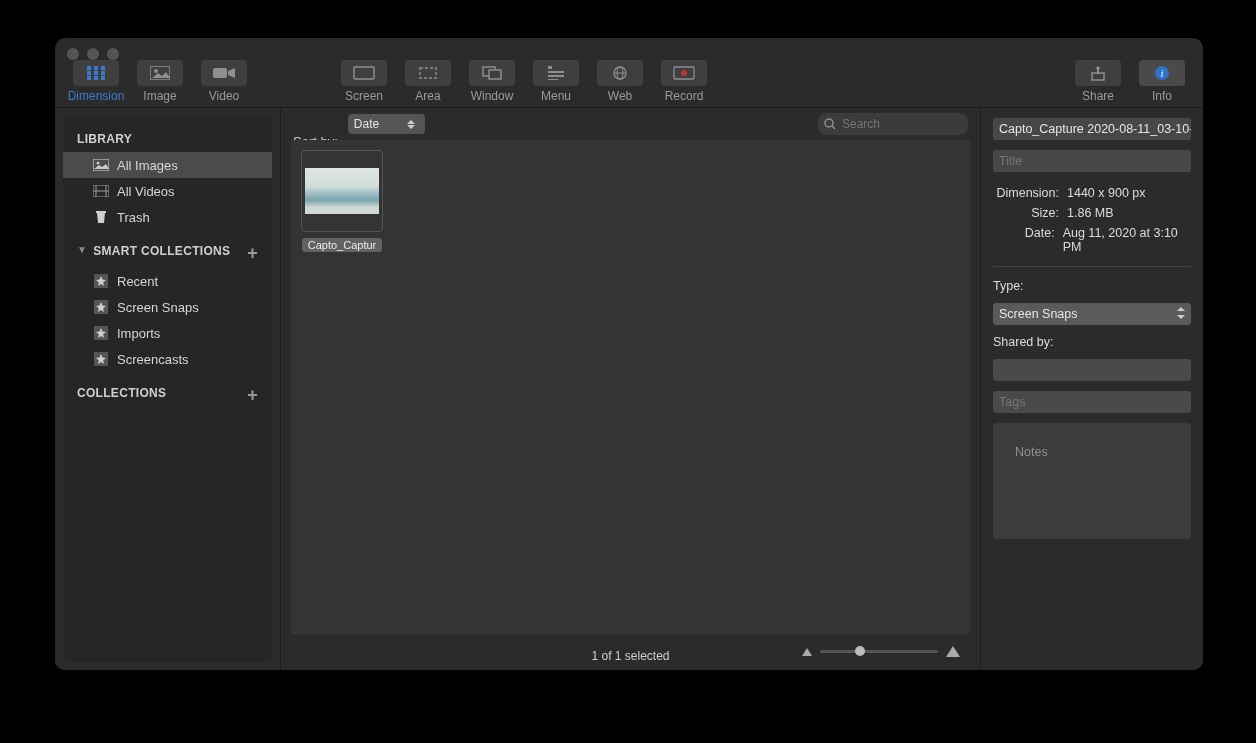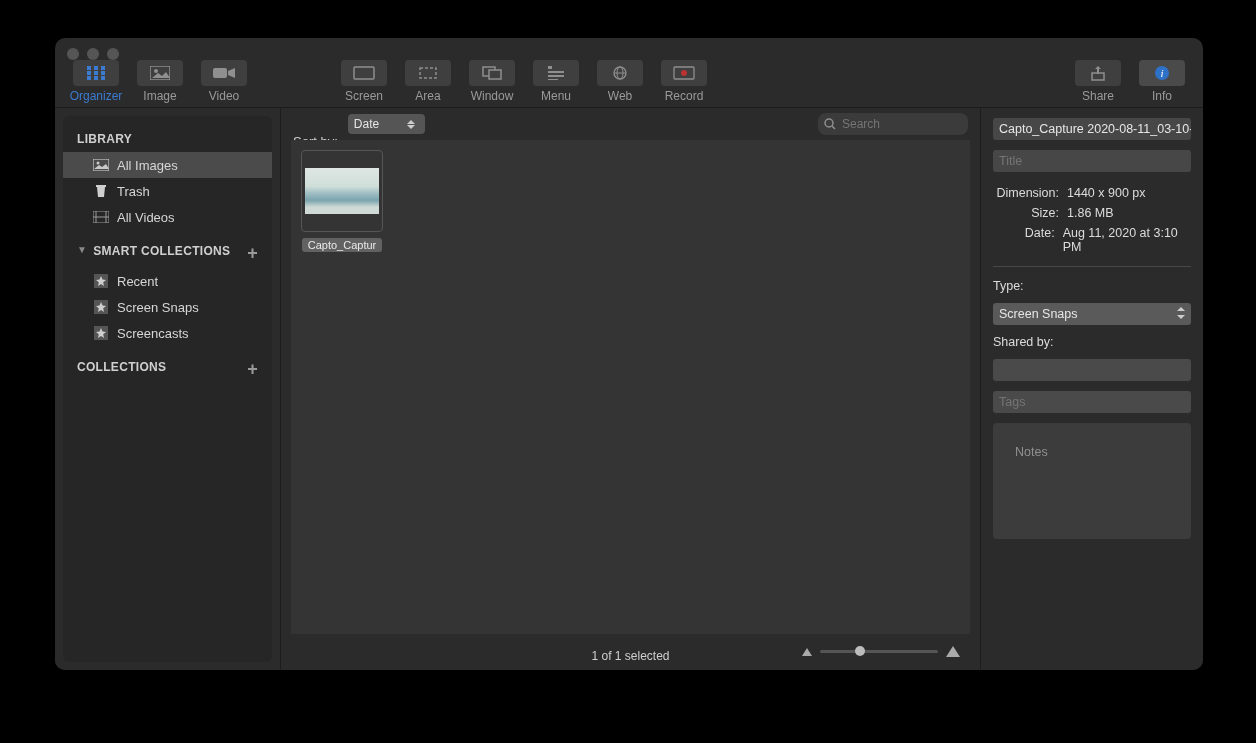--- a/index.html
+++ b/index.html
@@ -271,21 +271,21 @@
                 <rect x="14" width="4" height="4"></rect>
                 <rect y="5" width="4" height="4"></rect>
                 <rect x="7" y="5" width="4" height="4"></rect>
                 <rect x="14" y="5" width="4" height="4"></rect>
                 <rect y="10" width="4" height="4"></rect>
                 <rect x="7" y="10" width="4" height="4"></rect>
                 <rect x="14" y="10" width="4" height="4"></rect>
               </g>
             </svg>
         </div>
-        <span>Organizer</span>
+        <span>Dimension</span>
       </div>
       <div class="tbtn">
         <div class="icn">
           <svg width="20" height="14">
               <rect x="0" y="0" width="20" height="14" fill="none" stroke="#8f8f8f" stroke-width="1.5"></rect>
               <circle cx="6" cy="5" r="2" fill="#8f8f8f"></circle>
               <path d="M2 12 L8 7 L12 10 L16 6 L20 12 Z" fill="#8f8f8f"></path>
             </svg>
         </div>
         <span>Image</span>
@@ -397,38 +397,38 @@
               <svg width="16" height="12">
                 <rect width="16" height="12" fill="none" stroke="#c8c8c8" stroke-width="1.2"></rect>
                 <circle cx="5" cy="4" r="1.5" fill="#c8c8c8"></circle>
                 <path d="M1 10 L6 6 L9 8 L13 5 L16 10 Z" fill="#c8c8c8"></path>
               </svg>
             </span>
           <span>All Images</span>
         </div>
         <div class="sitem">
           <span class="sicn">
-              <svg width="12" height="14">
-                <path d="M2 3 L10 3 L9 13 L3 13 Z" fill="#cfcfcf"></path>
-                <rect x="1" y="1" width="10" height="2" fill="#cfcfcf"></rect>
-              </svg>
-            </span>
-          <span>Trash</span>
-        </div>
-        <div class="sitem">
-          <span class="sicn">
               <svg width="16" height="12">
                 <rect width="16" height="12" fill="none" stroke="#9a9a9a"></rect>
                 <line x1="3" y1="0" x2="3" y2="12" stroke="#9a9a9a"></line>
                 <line x1="13" y1="0" x2="13" y2="12" stroke="#9a9a9a"></line>
                 <line x1="0" y1="6" x2="16" y2="6" stroke="#9a9a9a"></line>
               </svg>
             </span>
           <span>All Videos</span>
         </div>
+        <div class="sitem">
+          <span class="sicn">
+              <svg width="12" height="14">
+                <path d="M2 3 L10 3 L9 13 L3 13 Z" fill="#cfcfcf"></path>
+                <rect x="1" y="1" width="10" height="2" fill="#cfcfcf"></rect>
+              </svg>
+            </span>
+          <span>Trash</span>
+        </div>
 
         <div class="shd" style="margin-top:8px">
           <span class="disc">▼</span>
           <span>SMART COLLECTIONS</span>
           <span class="plus">+</span>
         </div>
         <div class="sitem">
           <span class="sicn">
               <svg width="14" height="14">
                 <rect width="14" height="14" fill="#555"></rect>
@@ -438,20 +438,29 @@
           <span>Recent</span>
         </div>
         <div class="sitem">
           <span class="sicn">
               <svg width="14" height="14">
                 <rect width="14" height="14" fill="#555"></rect>
                 <path d="M7 2 L8.5 5.5 L12 6 L9.2 8.3 L10 12 L7 10 L4 12 L4.8 8.3 L2 6 L5.5 5.5 Z" fill="#cfcfcf"></path>
               </svg>
             </span>
           <span>Screen Snaps</span>
+        </div>
+        <div class="sitem">
+          <span class="sicn">
+              <svg width="14" height="14">
+                <rect width="14" height="14" fill="#555"></rect>
+                <path d="M7 2 L8.5 5.5 L12 6 L9.2 8.3 L10 12 L7 10 L4 12 L4.8 8.3 L2 6 L5.5 5.5 Z" fill="#cfcfcf"></path>
+              </svg>
+            </span>
+          <span>Imports</span>
         </div>
         <div class="sitem">
           <span class="sicn">
               <svg width="14" height="14">
                 <rect width="14" height="14" fill="#555"></rect>
                 <path d="M7 2 L8.5 5.5 L12 6 L9.2 8.3 L10 12 L7 10 L4 12 L4.8 8.3 L2 6 L5.5 5.5 Z" fill="#cfcfcf"></path>
               </svg>
             </span>
           <span>Screencasts</span>
         </div>

